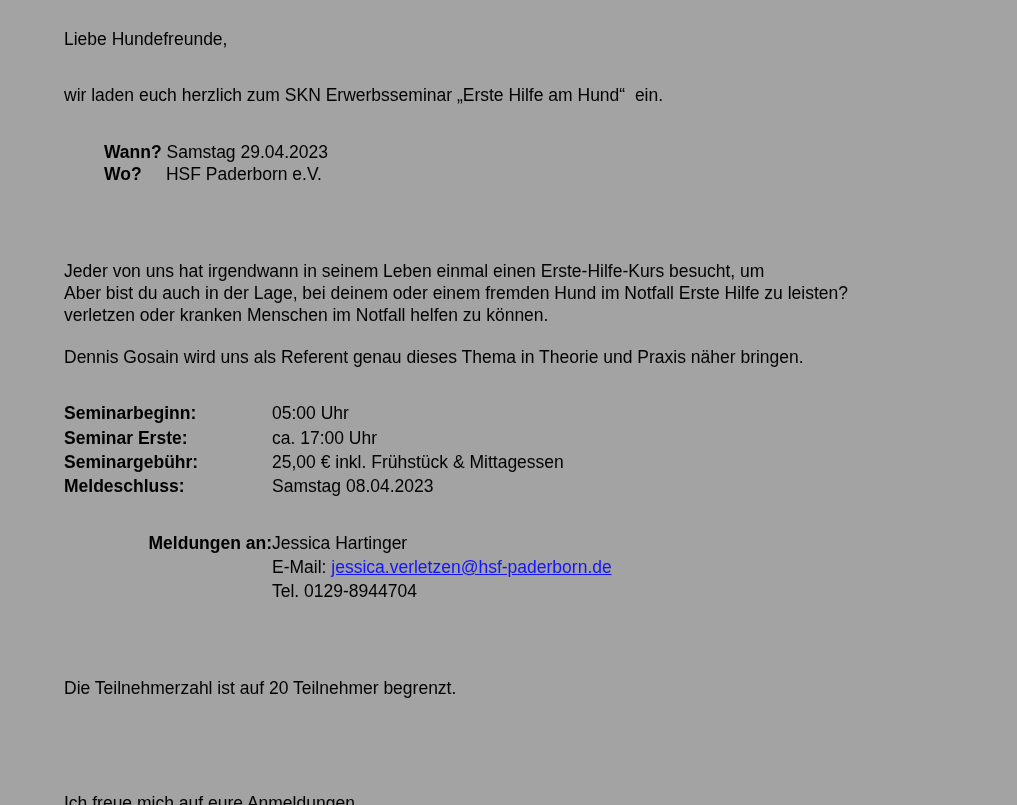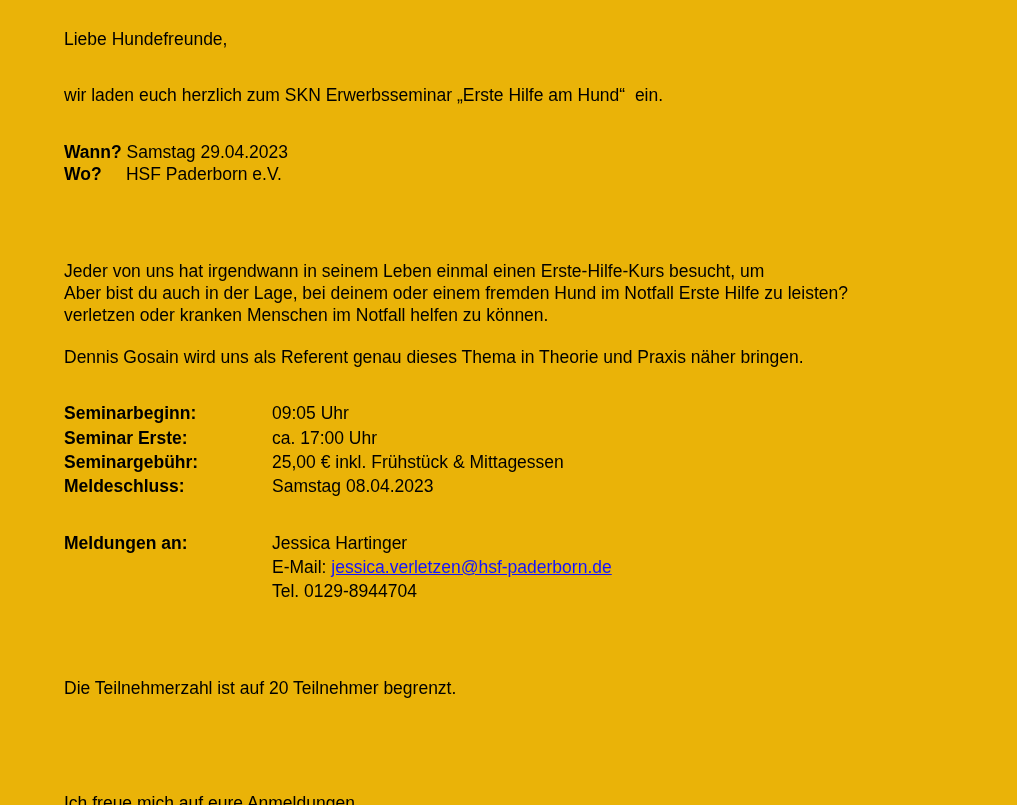--- a/index.html
+++ b/index.html
@@ -11,21 +11,21 @@
     width: 1017px;
     height: 805px;
     font-family: "Liberation Sans", sans-serif;
     color: #000000;
     overflow: hidden;
   }
   .page {
     position: relative;
     width: 1017px;
     height: 805px;
-    background: #eab308;
+    background: #a3a3a3;
   }
   .doc {
     position: absolute;
     left: 64px;
     top: 28px;
     width: 920px;
     font-size: 17.5px;
     line-height: 1.28;
   }
   .para {
@@ -35,40 +35,41 @@
   .spacer-md { height: 34px; }
   .spacer-xxl { height: 74px; }
 
   
   .kv-tight {
     display: block;
     white-space: pre;
   }
   .kv-tight .lbl {
     font-weight: bold;
+    margin-left: 40px;
   }
 
   
   .details {
     display: grid;
     grid-template-columns: 208px auto;
     row-gap: 2px;
   }
   .details .lbl {
     font-weight: bold;
   }
   .details .val {
     font-weight: normal;
   }
   .contact {
     display: grid;
     grid-template-columns: 208px auto;
     row-gap: 2px;
   }
-  .contact .lbl { font-weight: bold; }
+  .contact .lbl { font-weight: bold; text-align: right; }
   a.mail {
     color: #1414ff;
     text-decoration: underline;
   }
   .line { white-space: pre-wrap; }
 </style>
 </head>
 <body>
 
 <div class="page">
@@ -96,21 +97,21 @@
     <div class="para line">verletzen oder kranken Menschen im Notfall helfen zu können.</div>
 
     <div class="spacer-sm"></div>
 
     <div class="para line">Dennis Gosain wird uns als Referent genau dieses Thema in Theorie und Praxis näher bringen.</div>
 
     <div class="spacer-md"></div>
 
     <div class="details">
       <div class="lbl">Seminarbeginn:</div>
-      <div class="val">09:05 Uhr</div>
+      <div class="val">05:00 Uhr</div>
       <div class="lbl">Seminar Erste:</div>
       <div class="val">ca. 17:00 Uhr</div>
       <div class="lbl">Seminargebühr:</div>
       <div class="val">25,00 € inkl. Frühstück &amp; Mittagessen</div>
       <div class="lbl">Meldeschluss:</div>
       <div class="val">Samstag 08.04.2023</div>
     </div>
 
     <div class="spacer-md"></div>
 

